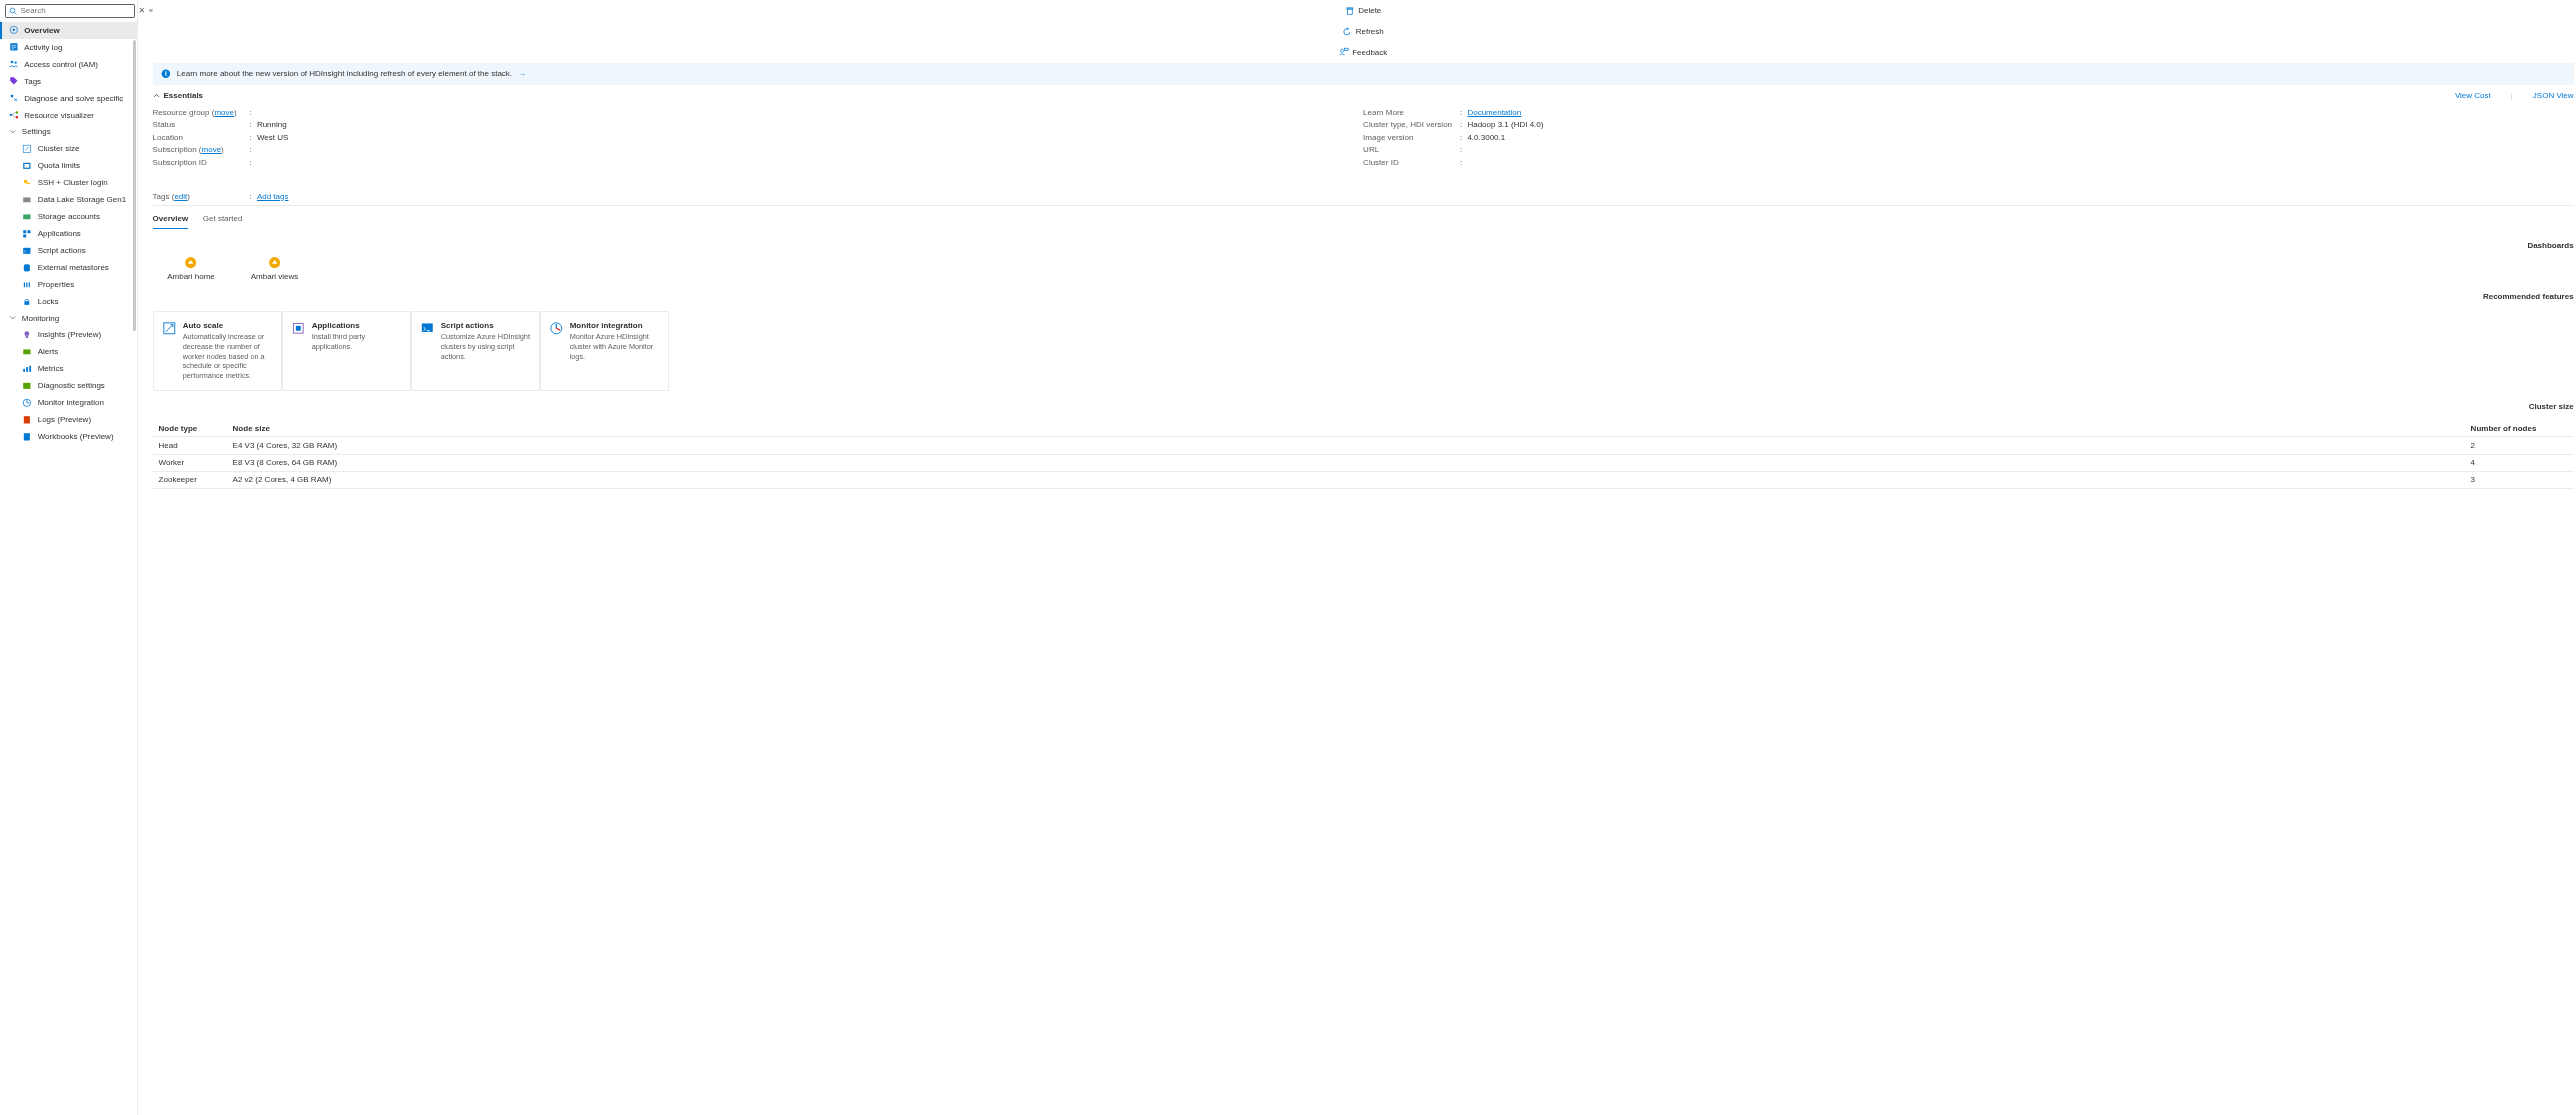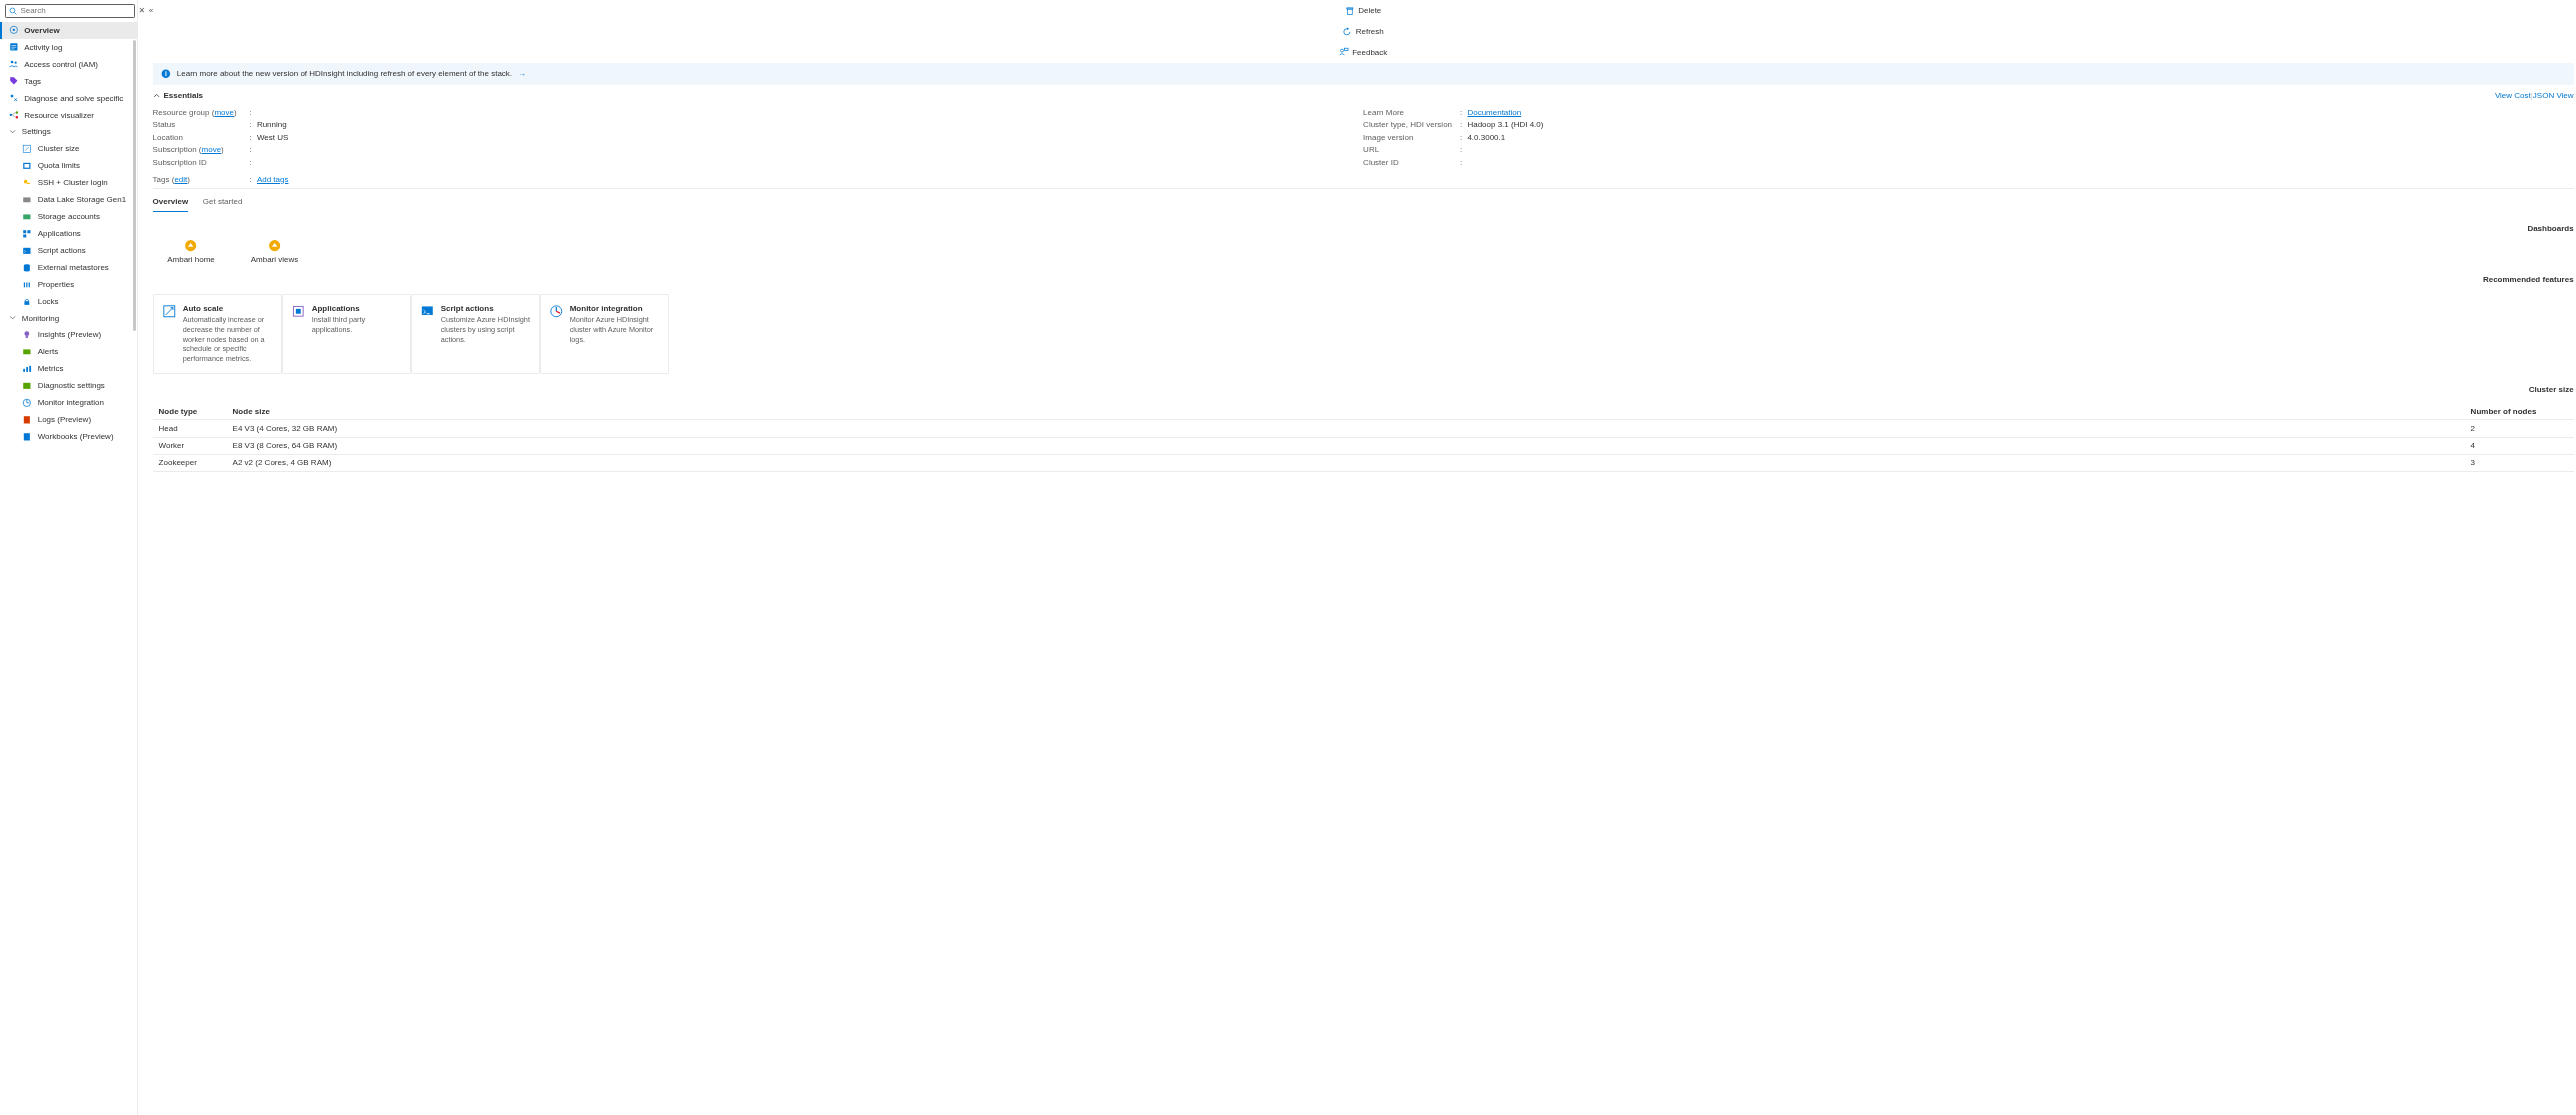--- a/index.html
+++ b/index.html
@@ -24,25 +24,25 @@
 .toolbar { display: flex; align-items: center; gap: 11px; padding: 6px 0; flex-direction: column; }
 .tool-btn { display: flex; align-items: center; gap: 3.6px; color: #323130; cursor: pointer; }
 .tool-btn .ticon { width: 9.7px; height: 9.7px; color: #0078d4; }
 .info-bar { background: #eff6fc; display: flex; align-items: center; padding: 6px 8.5px; gap: 6px; }
 .info-bar .iicon { width: 9.7px; height: 9.7px; color: #0078d4; flex-shrink: 0; }
 .info-bar .arrow { color: #0078d4; }
 
 .essentials-hdr { display: flex; align-items: center; padding: 6px 0; gap: 3.6px; }
 .essentials-hdr .chev { width: 7.3px; }
 .essentials-hdr .title { font-weight: 600; }
-.essentials-actions { margin-left: auto; display: flex; gap: 0; align-items: center; }
+.essentials-actions { margin-left: auto; display: flex; gap: 20px; align-items: center; }
 .essentials-actions a { color: #0078d4; text-decoration: none; cursor: pointer; }
 .essentials-actions .divider { color: #c8c6c4; }
 
-.essentials-grid { display: flex; gap: 0; margin-bottom: 4px; }
+.essentials-grid { display: flex; gap: 0; margin-bottom: 21px; }
 .ess-col { flex: 1; }
 .ess-row { display: flex; padding: 1.8px 0; font-size: 8px; }
 .ess-label { width: 97px; color: #605e5c; }
 .ess-colon { width: 7.3px; color: #605e5c; }
 .ess-val { flex: 1; color: #323130; }
 .link { color: #0078d4; text-decoration: underline; cursor: pointer; }
 
 .tabs { display: flex; gap: 14.6px; border-bottom: 0.6px solid transparent; margin-top: 2.4px; }
 .tab { padding: 4.9px 0; cursor: pointer; color: #605e5c; }
 .tab.active { color: #323130; font-weight: 600; border-bottom: 1.2px solid #0078d4; }

